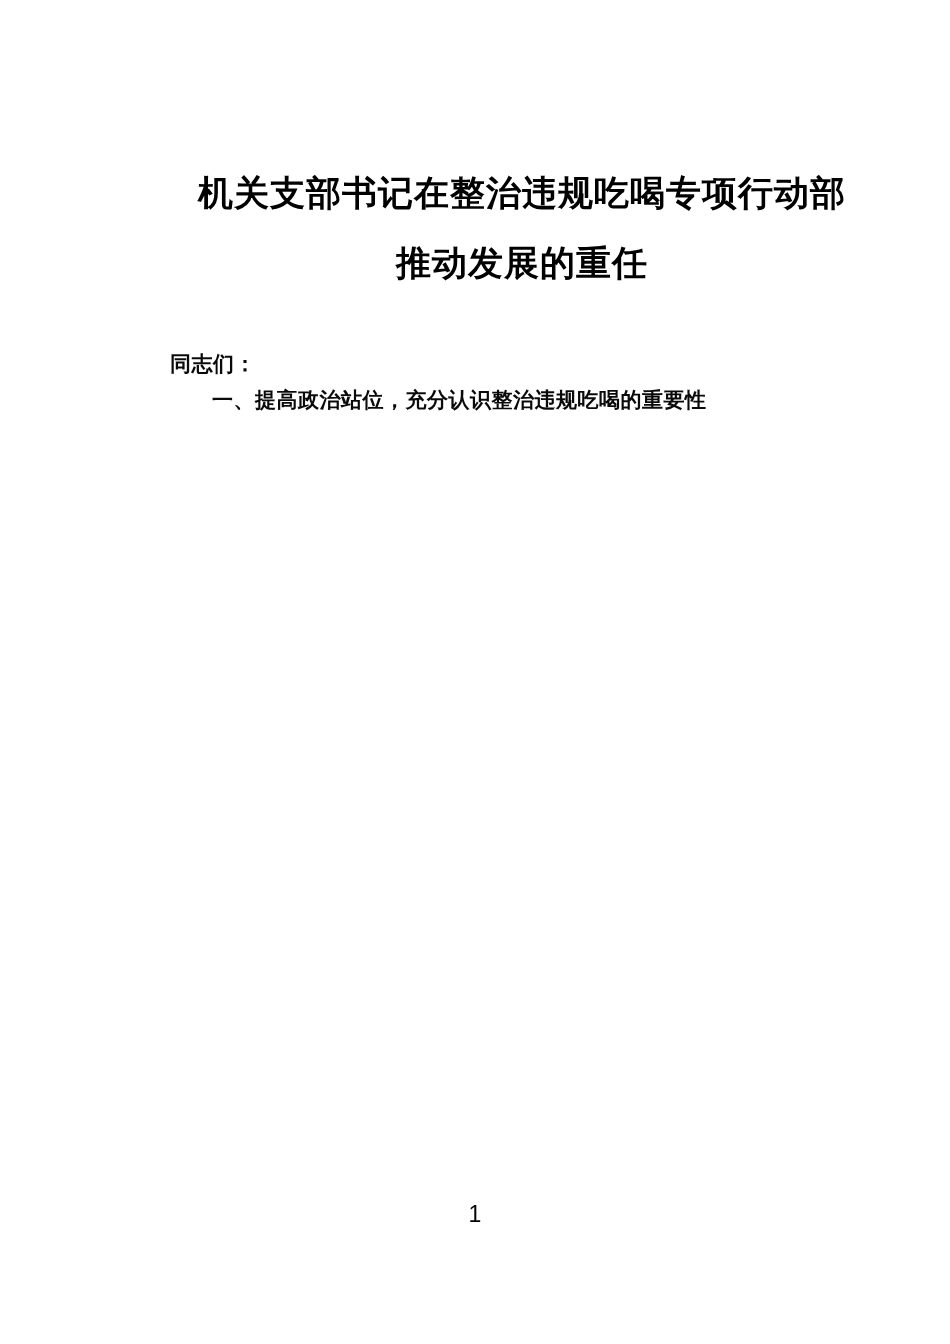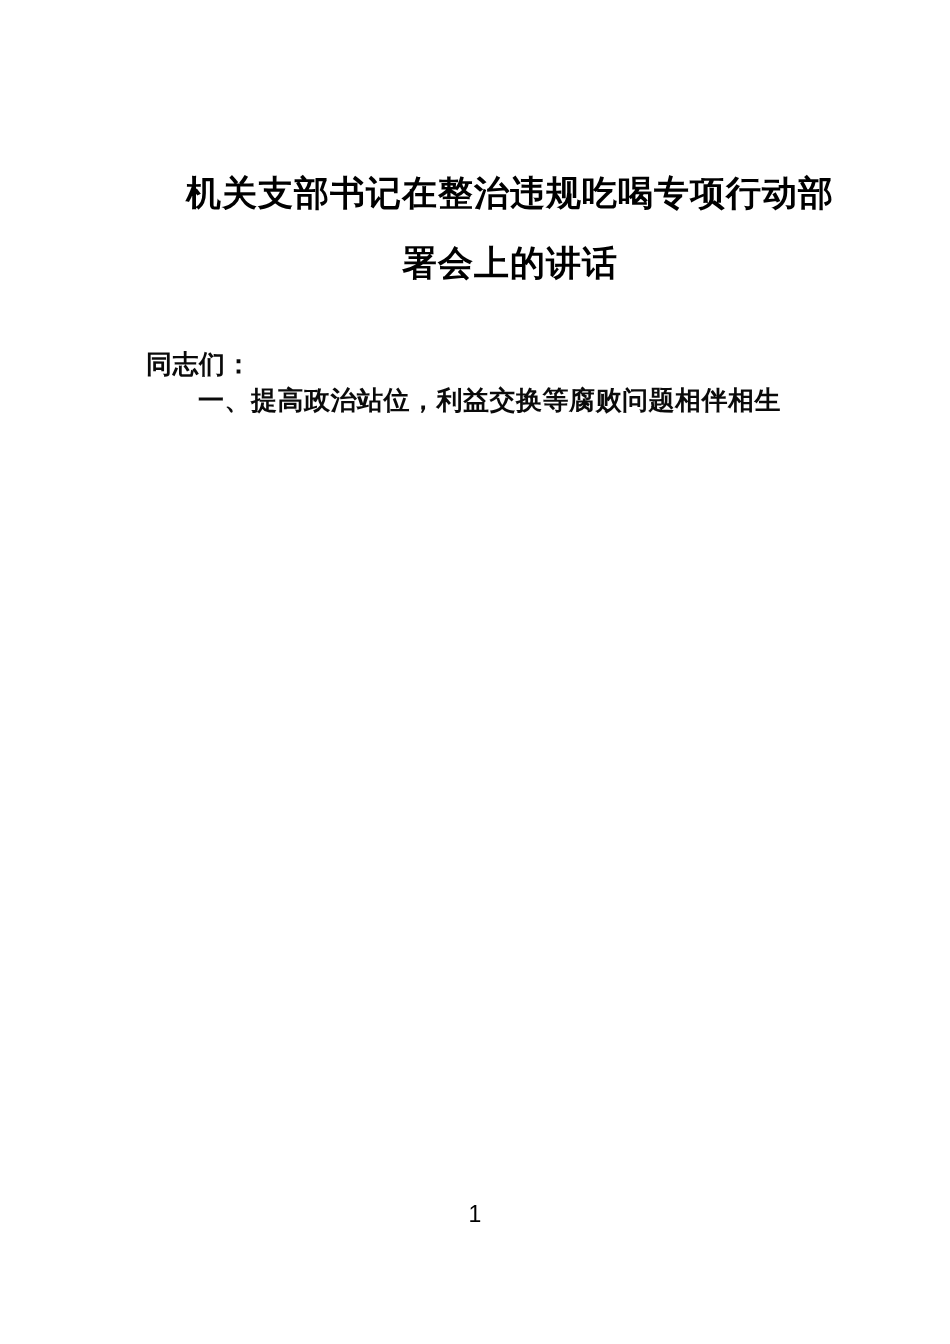--- a/index.html
+++ b/index.html
@@ -13,36 +13,37 @@
     height: 1344px;
     background: #ffffff;
     color: #111111;
     font-family: "Liberation Sans", "DejaVu Sans", sans-serif;
     box-sizing: border-box;
     overflow: hidden;
   }
   .content {
     padding: 158px 76px 0 146px;
     box-sizing: border-box;
+    margin-left: 24px;
   }
   .doc-title {
     margin: 0 0 48px 0;
     text-align: center;
     font-size: 35px;
     font-weight: 700;
     line-height: 70px;
     letter-spacing: 1px;
     color: #000000;
   }
   .doc-title .title-line {
     display: block;
   }
   .body-text p {
     margin: 0;
-    font-size: 26px;
+    font-size: 21px;
     font-weight: 600;
     line-height: 36px;
     letter-spacing: 0.5px;
     text-align: justify;
     text-justify: inter-ideograph;
     color: #0a0a0a;
   }
   .para-indent {
     text-indent: 2em;
   }
@@ -61,28 +62,28 @@
   }
 </style>
 </head>
 <body>
 
 <div class="page">
   <div class="content">
 
     <h1 class="doc-title">
       <span class="title-line">机关支部书记在整治违规吃喝专项行动部</span>
-      <span class="title-line">署会上的讲话</span>
+      <span class="title-line">推动发展的重任</span>
     </h1>
 
     <div class="body-text">
       <p>同志们：</p>
 
 
-      <p class="para-indent section-heading">一、提高政治站位，利益交换等腐败问题相伴相生</p>
+      <p class="para-indent section-heading">一、提高政治站位，充分认识整治违规吃喝的重要性</p>
 
 
     </div>
 
   </div>
 
   <div class="page-number">1</div>
 </div>
 
 </body></html>

